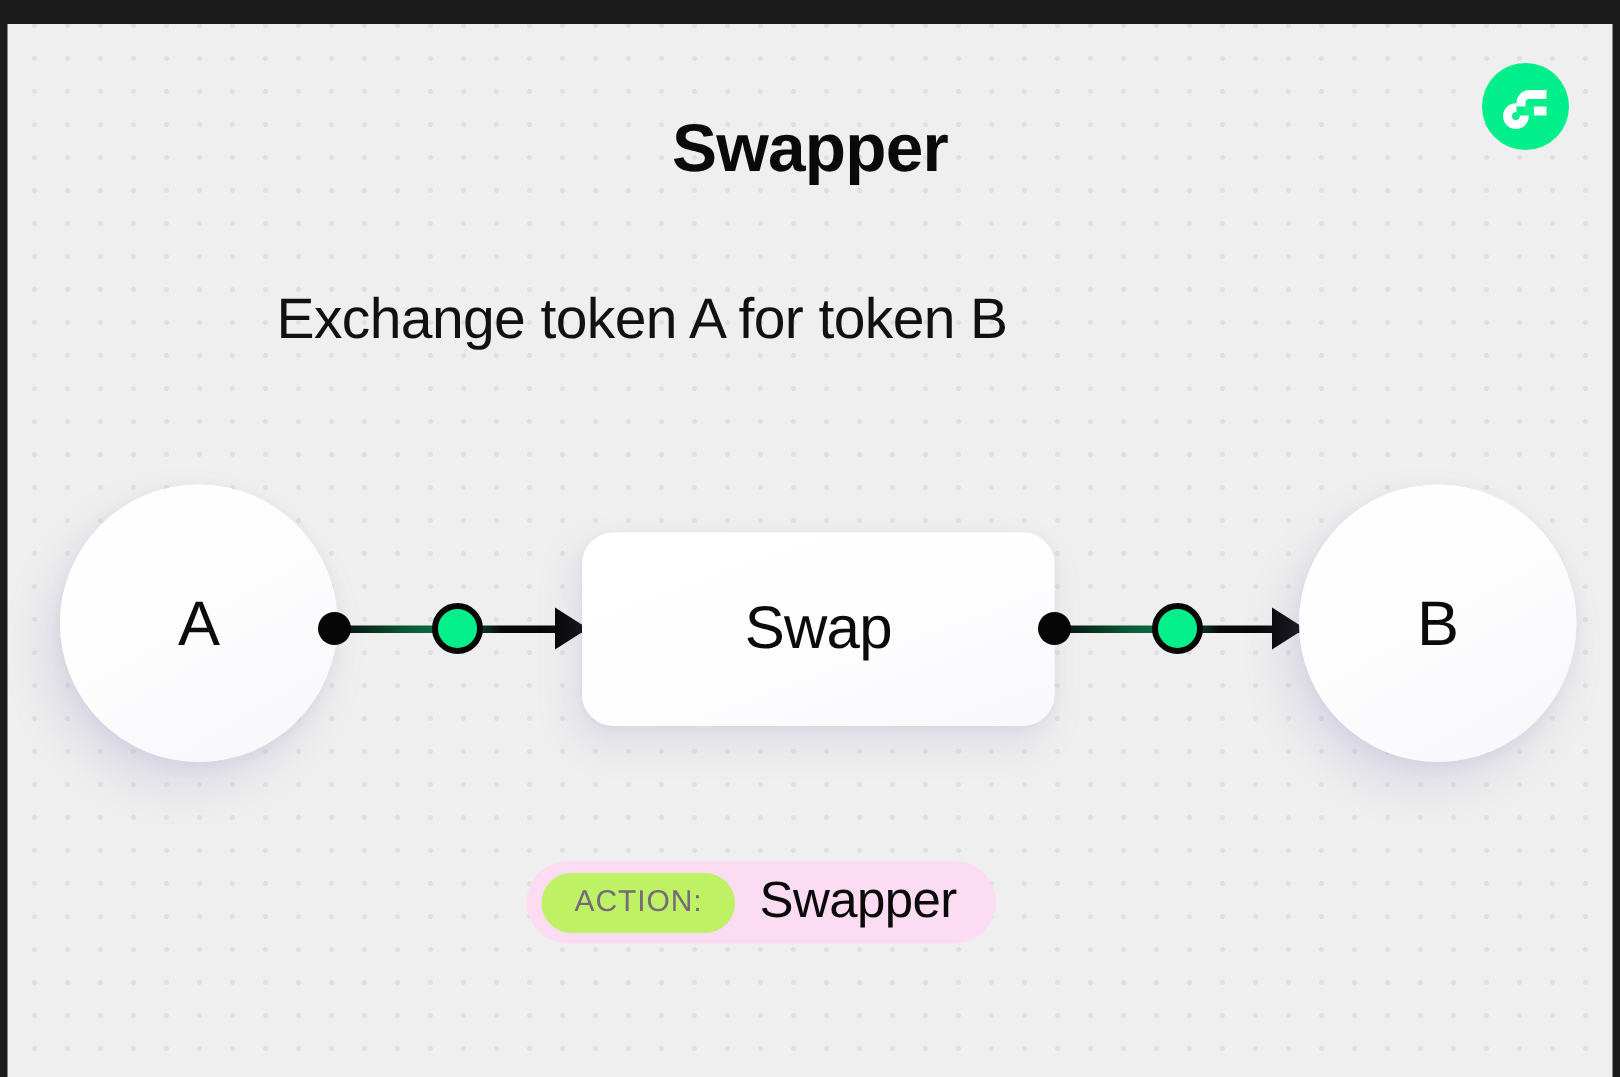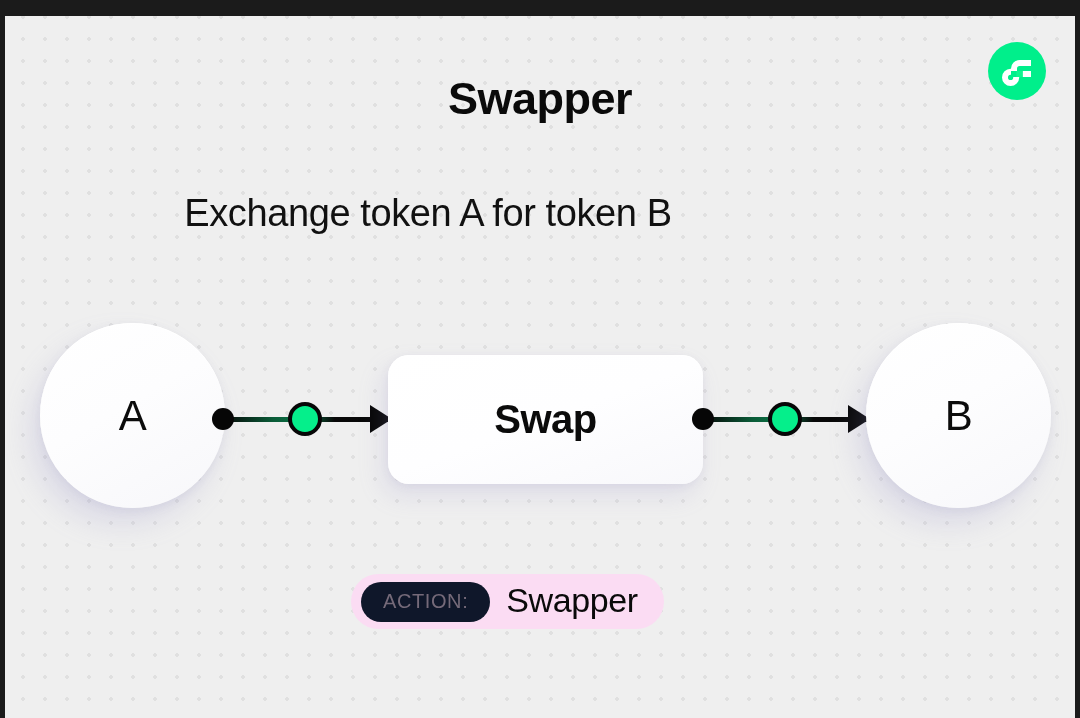--- a/index.html
+++ b/index.html
@@ -116,21 +116,21 @@
     border-radius: 21px;
     background: linear-gradient(160deg,#ffffff 0%, #fefeff 50%, #f8f8fb 100%);
     box-shadow:
        -6px 12px 24px rgba(150,145,200,0.18),
        0 2px 8px rgba(120,115,170,0.09),
        inset 0 1px 0 rgba(255,255,255,0.95);
     display: flex;
     align-items: center;
     justify-content: center;
     font-size: 40px;
-    font-weight: 700;
+    font-weight: 400;
     color: #0b0b0b;
     letter-spacing: -0.5px;
   }
 
   
   .connector { position: absolute; height: 40px; }
   #conn-1 { left: 207px; top: 383px; width: 180px; }
   #conn-2 { left: 687px; top: 383px; width: 178px; }
 
   .conn-dot {
@@ -174,21 +174,21 @@
     background: #fbdcf3;
     display: flex;
     align-items: center;
     gap: 16px;
     z-index: 7;
   }
   #action-chip {
     height: 40px;
     padding: 0 22px;
     border-radius: 20px;
-    background: #0f172a;
+    background: #bef264;
     display: flex;
     align-items: center;
     font-size: 20px;
     font-weight: 400;
     letter-spacing: 0.6px;
     color: #756a79;
   }
   #action-value {
     font-size: 34px;
     font-weight: 400;

